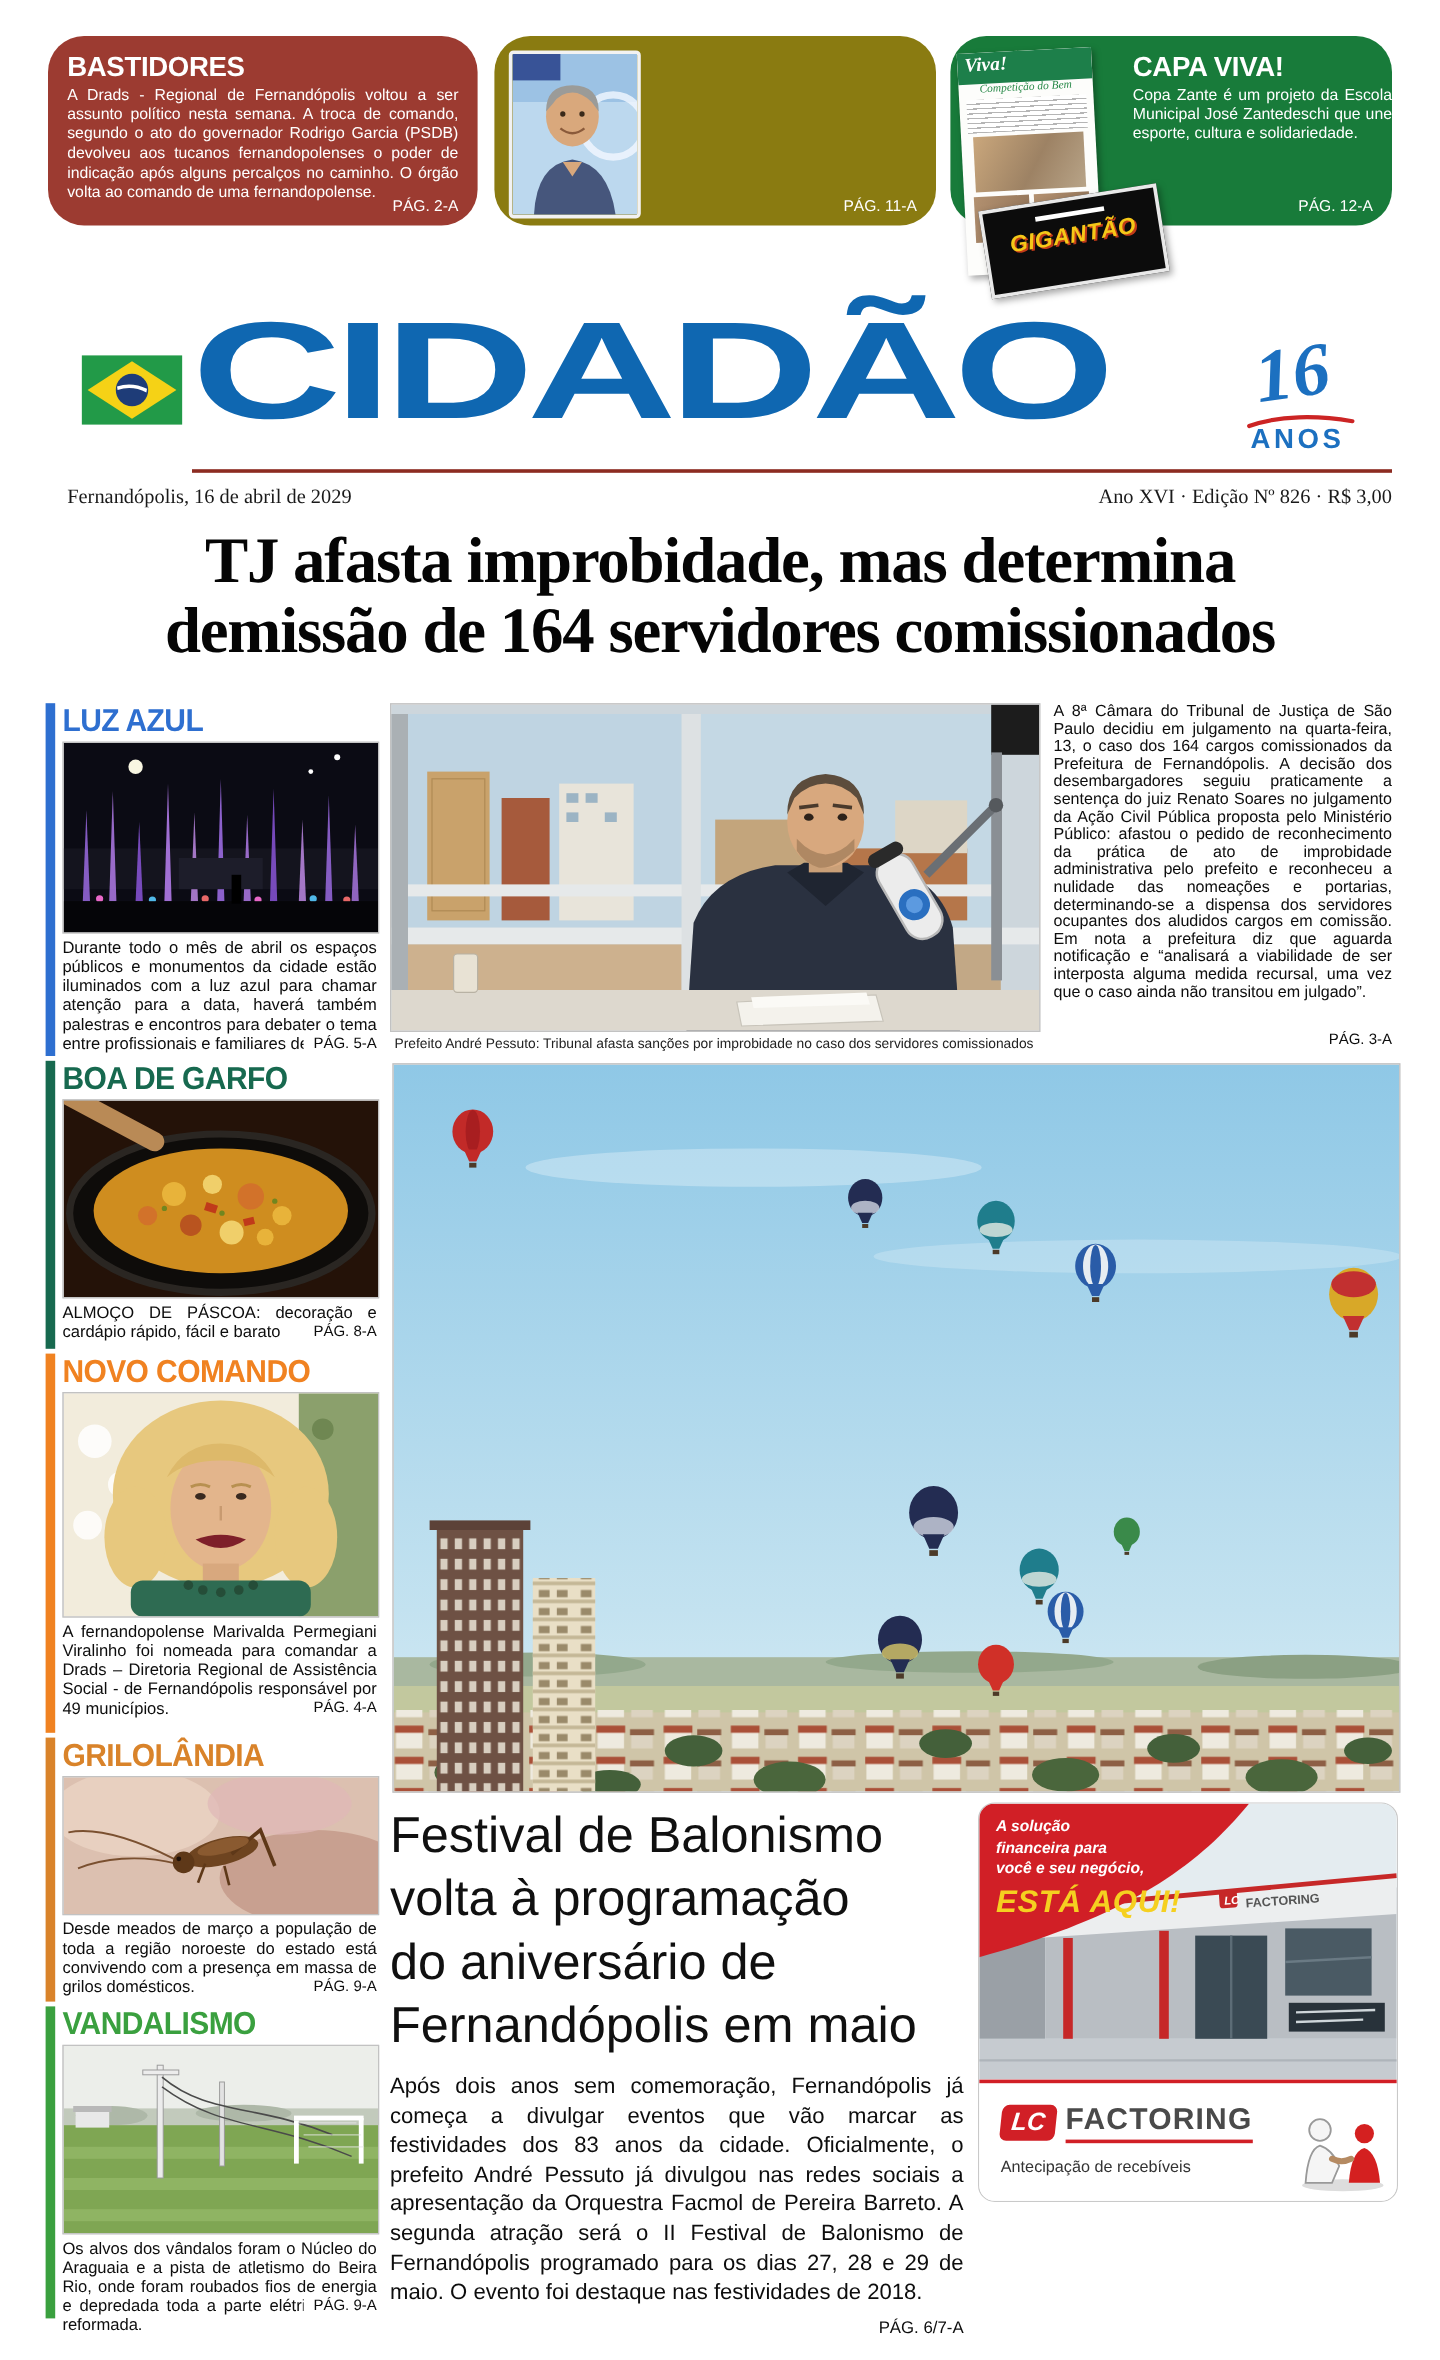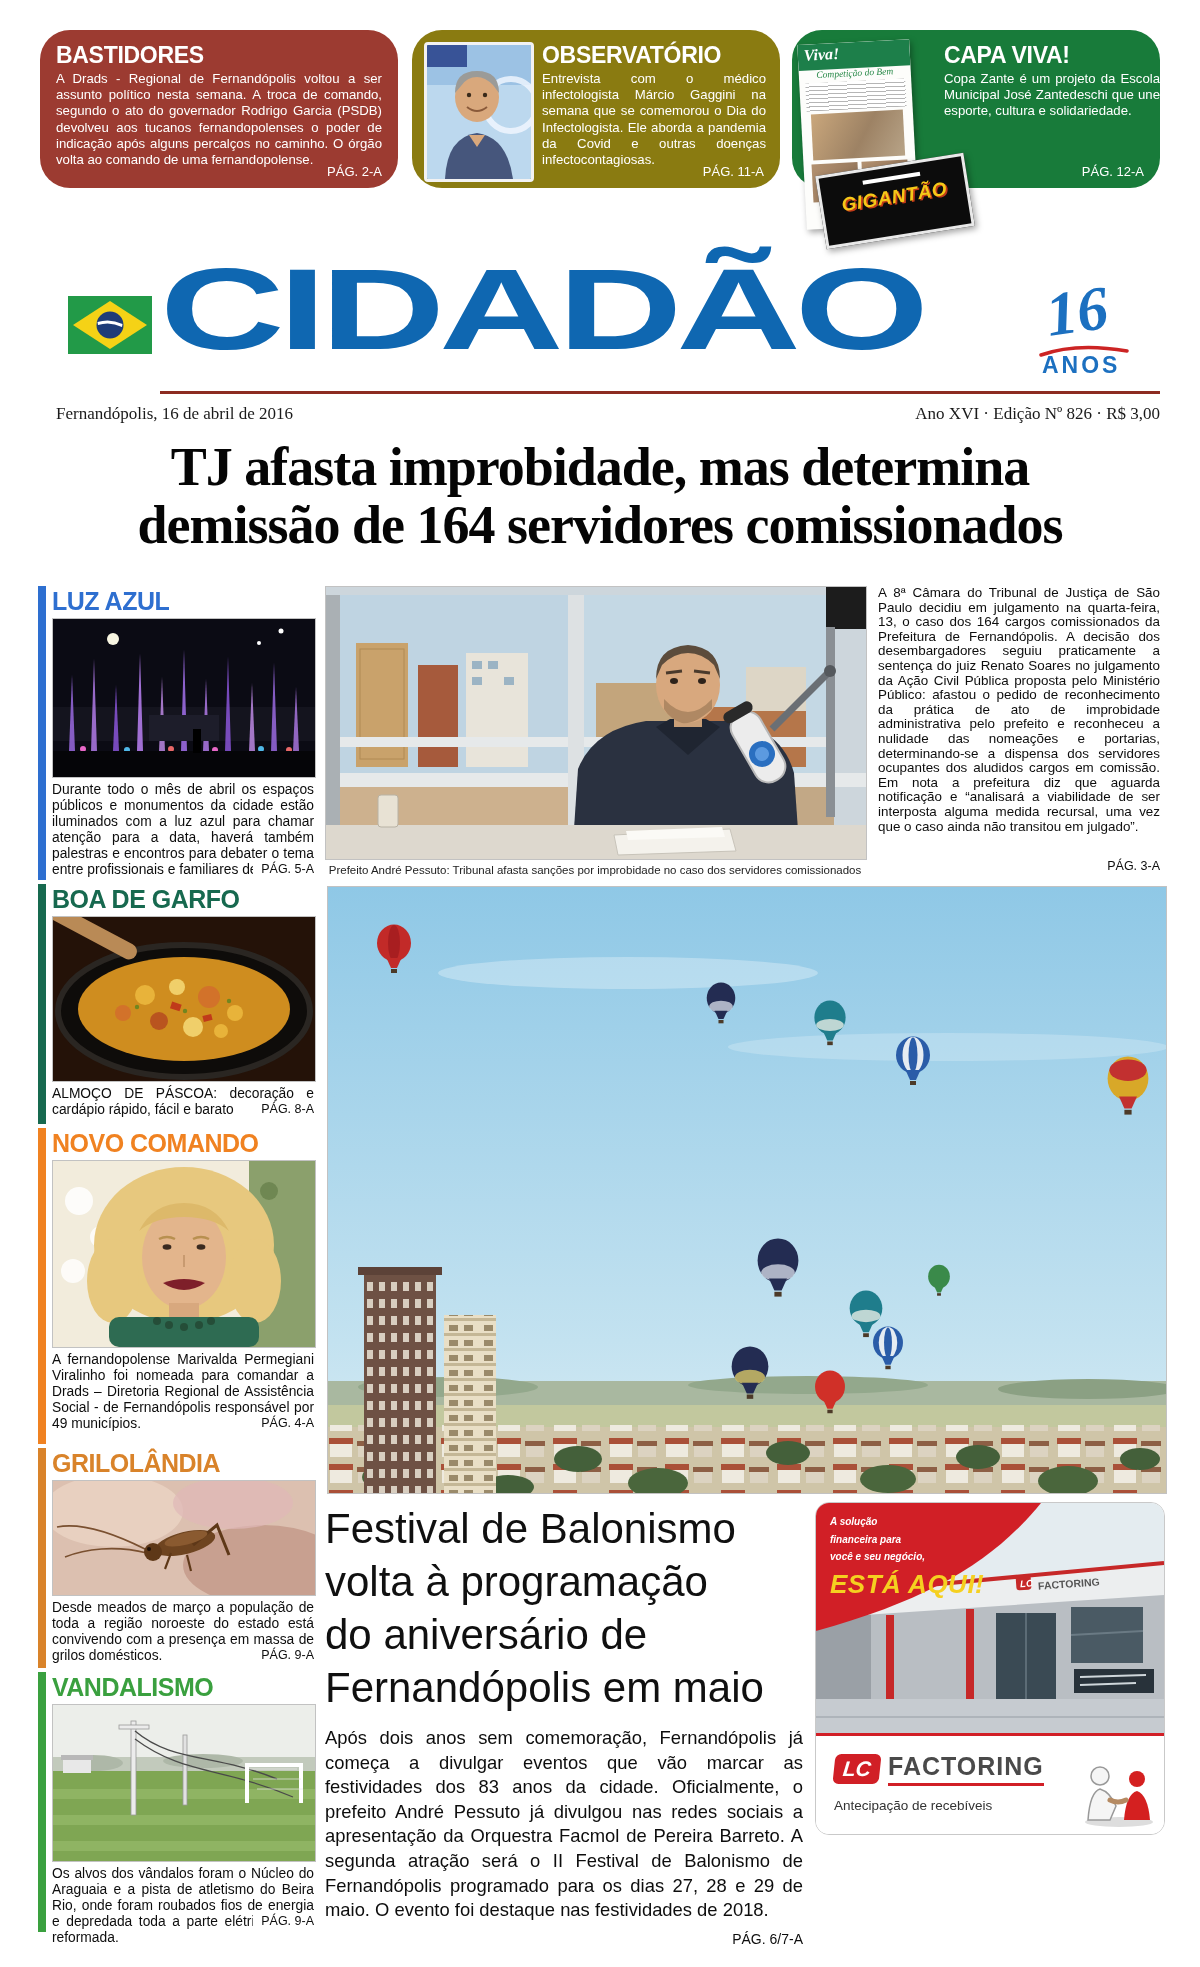--- a/index.html
+++ b/index.html
@@ -53,21 +53,21 @@
   
   .caption{position:absolute;left:325px;top:864px;width:540px;text-align:center;font-size:11.5px;color:#222;}
   .lead-text{position:absolute;left:878px;top:586px;width:282px;font-size:13.4px;line-height:14.6px;text-align:justify;color:#0d0d0d;}
   .fest-head{position:absolute;left:325px;top:1502px;width:478px;font-size:42px;line-height:53px;color:#101010;}
   .fest-body{position:absolute;left:325px;top:1726px;width:478px;font-size:18.4px;line-height:24.6px;text-align:justify;color:#0d0d0d;}
   .fest-body .pagr{font-size:14px;}
   
   .ad{position:absolute;left:815px;top:1502px;width:350px;height:333px;background:#fff;border:1px solid #c9c9c9;
         border-radius:14px;overflow:hidden;box-sizing:border-box;}
   .ad-top{position:relative;width:100%;height:230px;}
-  .ad-tag{position:absolute;left:14px;top:10px;color:#fff;font-style:italic;font-weight:bold;font-size:10px;line-height:17.5px;}
+  .ad-tag{position:absolute;left:14px;top:10px;color:#fff;font-style:italic;font-weight:bold;font-size:13px;line-height:17.5px;}
   .ad-hl{position:absolute;left:14px;top:66px;color:#f5d020;font-style:italic;font-weight:900;font-size:26px;letter-spacing:.5px;}
   .ad-bottom{position:relative;height:100px;border-top:3px solid #d11f26;background:#fff;}
   .ad-logo{position:absolute;left:18px;top:16px;display:flex;align-items:center;gap:8px;}
   .ad-lc{background:#d11f26;color:#fff;font-style:italic;font-weight:900;font-size:21px;padding:3px 9px;border-radius:6px;transform:skewX(-6deg);}
   .ad-fact{color:#4a4a4a;font-weight:900;font-size:25px;letter-spacing:1px;border-bottom:3px solid #d11f26;padding-bottom:2px;}
   .ad-sub{position:absolute;left:18px;top:62px;font-size:13.5px;color:#333;}
   .ad-fig{position:absolute;right:6px;bottom:4px;}
 </style>
 </head>
 <body>
@@ -89,24 +89,20 @@
         <rect x="0" y="0" width="40" height="22" fill="#27408a" opacity=".85"></rect>
         <ellipse cx="50" cy="52" rx="22" ry="25" fill="#d9a87c"></ellipse>
         <path d="M28,48 Q28,26 50,26 Q72,26 72,48 L66,40 Q58,32 50,32 Q40,32 34,41 Z" fill="#9b9b98"></path>
         <path d="M40,62 Q50,70 60,62" stroke="#8a5a3a" stroke-width="2" fill="none"></path>
         <circle cx="42" cy="50" r="2.2" fill="#3a2a1a"></circle>
           <circle cx="58" cy="50" r="2.2" fill="#3a2a1a"></circle>
         <path d="M18,134 Q20,92 50,88 Q80,92 86,134 Z" fill="#46567c"></path>
         <path d="M42,90 L50,102 L58,90" fill="#d9a87c"></path>
       </svg>
     </div>
-    <div class="t-inner">
-      <div class="t-title">OBSERVATÓRIO</div>
-      <div class="t-body">Entrevista com o médico infectologista Márcio Gaggini na semana que se comemorou o Dia do Infectologista. Ele aborda a pandemia da Covid e outras doenças infectocontagiosas.</div>
-    </div>
     <div class="pagr">PÁG. 11-A</div>
   </div>
 
   <div class="tbox" id="tbox3">
     <div class="viva">
       <div class="viva-band">Viva!</div>
       <div class="viva-sub">Competição do Bem</div>
       <div class="viva-lines"></div>
       <div class="viva-ph"></div>
       <div class="viva-ph2">
@@ -136,21 +132,21 @@
   </div>
   <div class="mast-title">CIDADÃO</div>
   <div class="years-num">16</div>
   <div class="years-swoosh">
     <svg width="92" height="14" viewBox="0 0 92 14">
         <path d="M3,11 C28,2 60,2 89,7" stroke="#cc2424" stroke-width="3.5" fill="none" stroke-linecap="round"></path>
       </svg>
   </div>
   <div class="years-label">ANOS</div>
   <div class="mast-rule"></div>
-  <div class="dateline">Fernandópolis, 16 de abril de 2016</div>
+  <div class="dateline">Fernandópolis, 16 de abril de 2029</div>
   <div class="edition">Ano XVI · Edição Nº 826 · R$ 3,00</div>
 
   <div class="headline">
     <div>TJ afasta improbidade, mas determina</div>
     <div>demissão de 164 servidores comissionados</div>
   </div>
 
   <div class="railseg" style="top:586px;height:294px;background:#2e6fd0;"></div>
   <div class="railseg" style="top:884px;height:240px;background:#17694f;"></div>
   <div class="railseg" style="top:1128px;height:316px;background:#f08221;"></div>

